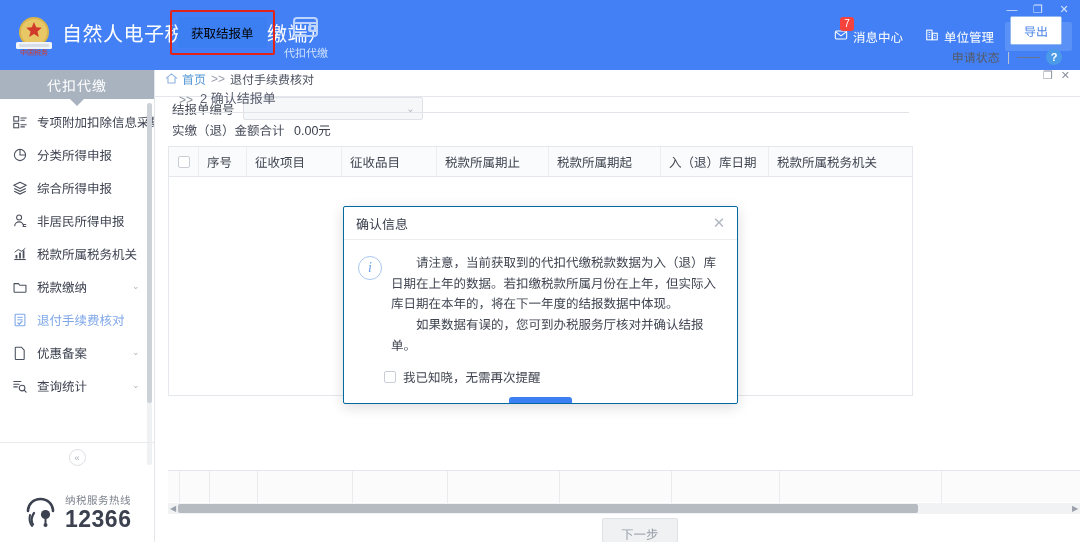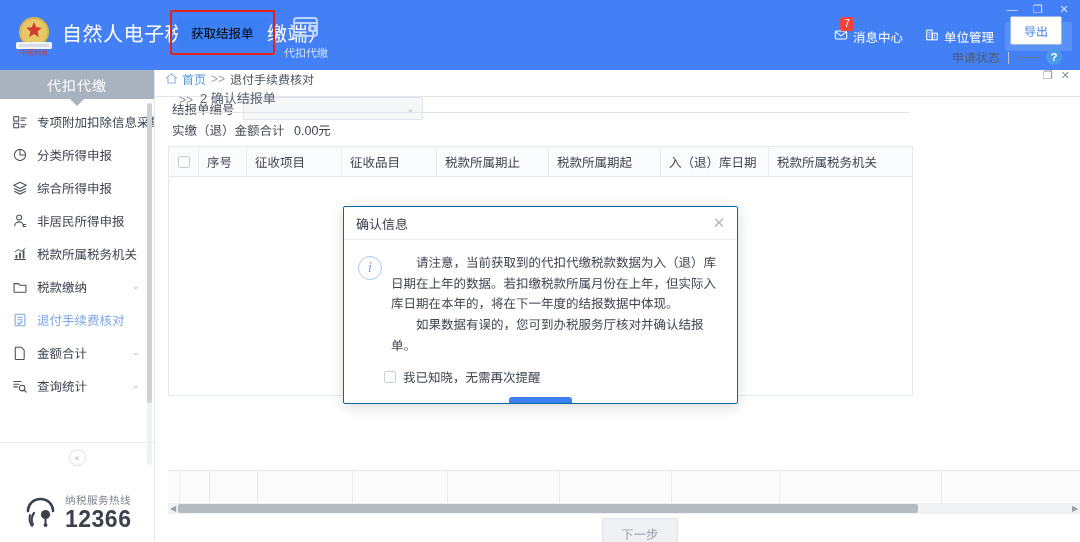--- a/index.html
+++ b/index.html
@@ -645,21 +645,21 @@
         </span>
         <span class="s-lbl">退付手续费核对</span>
       </div>
 
       <div class="side-item">
         <span class="s-ico">
           <svg viewBox="0 0 18 18" width="16" height="16">
               <path d="M4.5 2.5h6l3.2 3.2v9.8a.8.8 0 0 1-.8.8H4.5a.8.8 0 0 1-.8-.8V3.3a.8.8 0 0 1 .8-.8z" fill="none" stroke="#4a4f5c" stroke-width="1.2" stroke-linejoin="round"></path>
             </svg>
         </span>
-        <span class="s-lbl">金额合计</span>
+        <span class="s-lbl">优惠备案</span>
         <span class="s-arrow">⌄</span>
       </div>
 
       <div class="side-item">
         <span class="s-ico">
           <svg viewBox="0 0 18 18" width="16" height="16">
               <path d="M2 4h8M2 7h6M2 10h4" stroke="#4a4f5c" stroke-width="1.2" stroke-linecap="round"></path>
               <circle cx="11.3" cy="11.3" r="3.2" fill="none" stroke="#4a4f5c" stroke-width="1.2"></circle>
               <path d="M13.7 13.7l2.2 2.2" stroke="#4a4f5c" stroke-width="1.3" stroke-linecap="round"></path>
             </svg>

